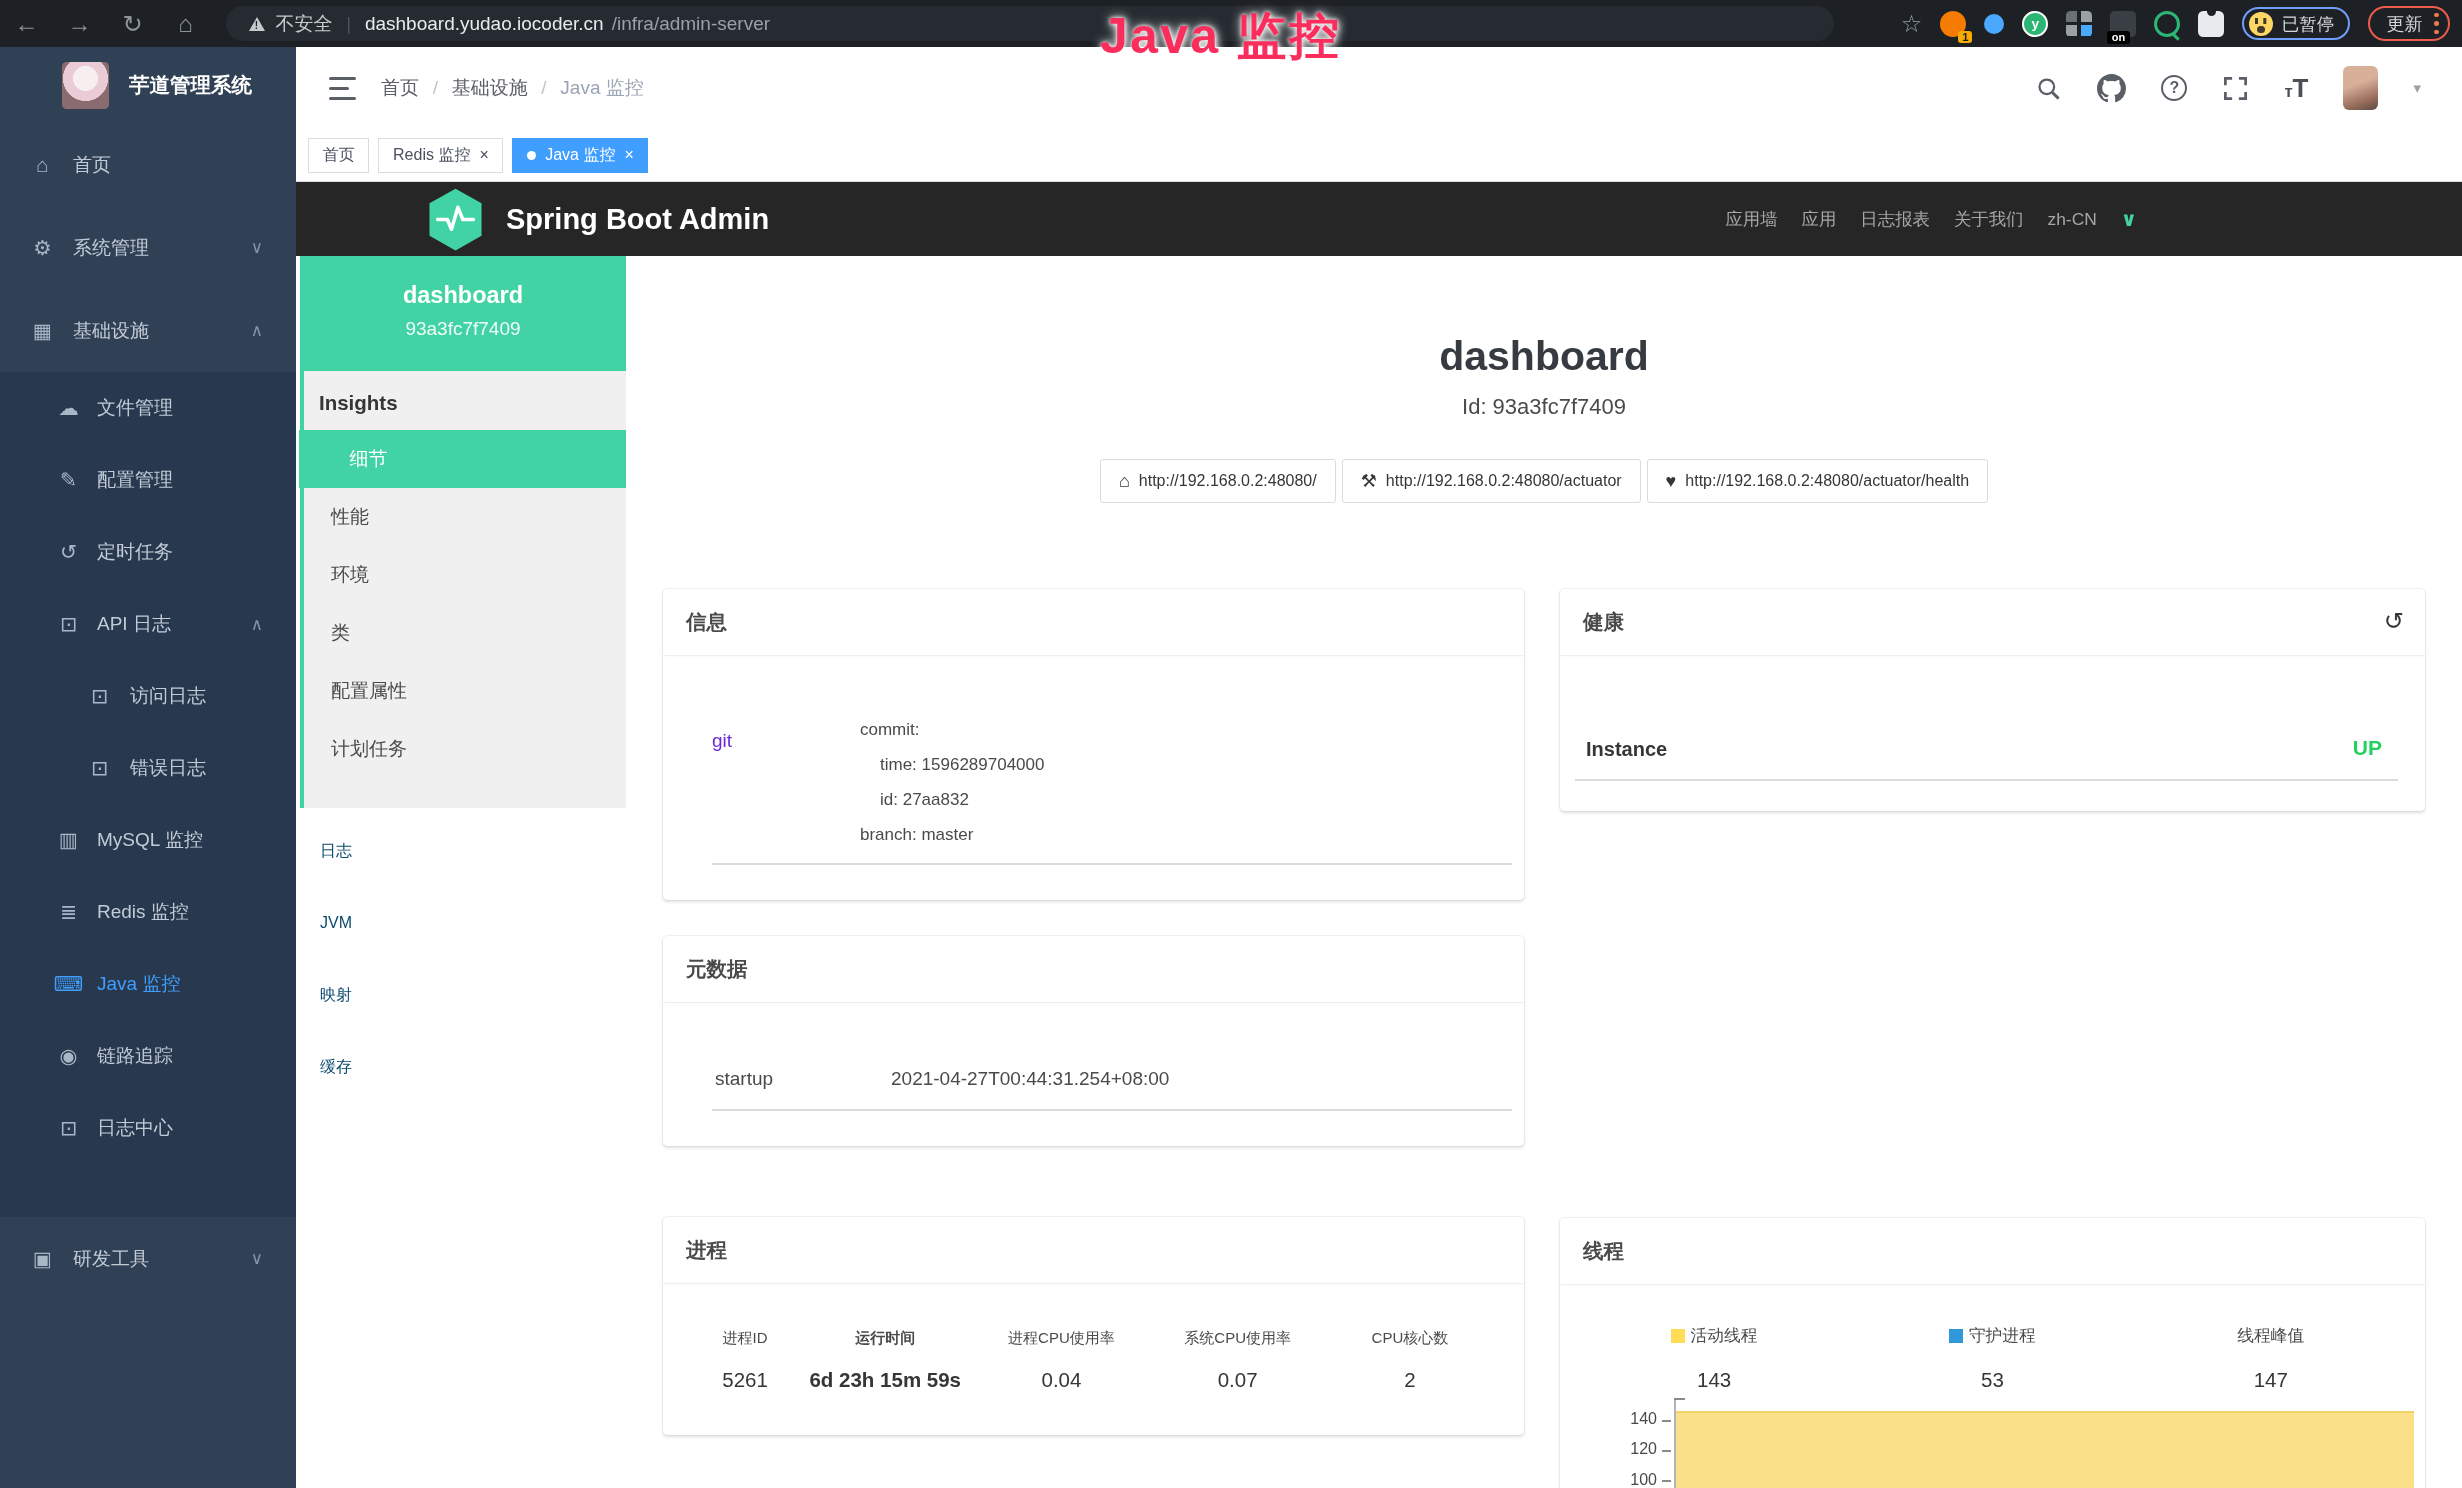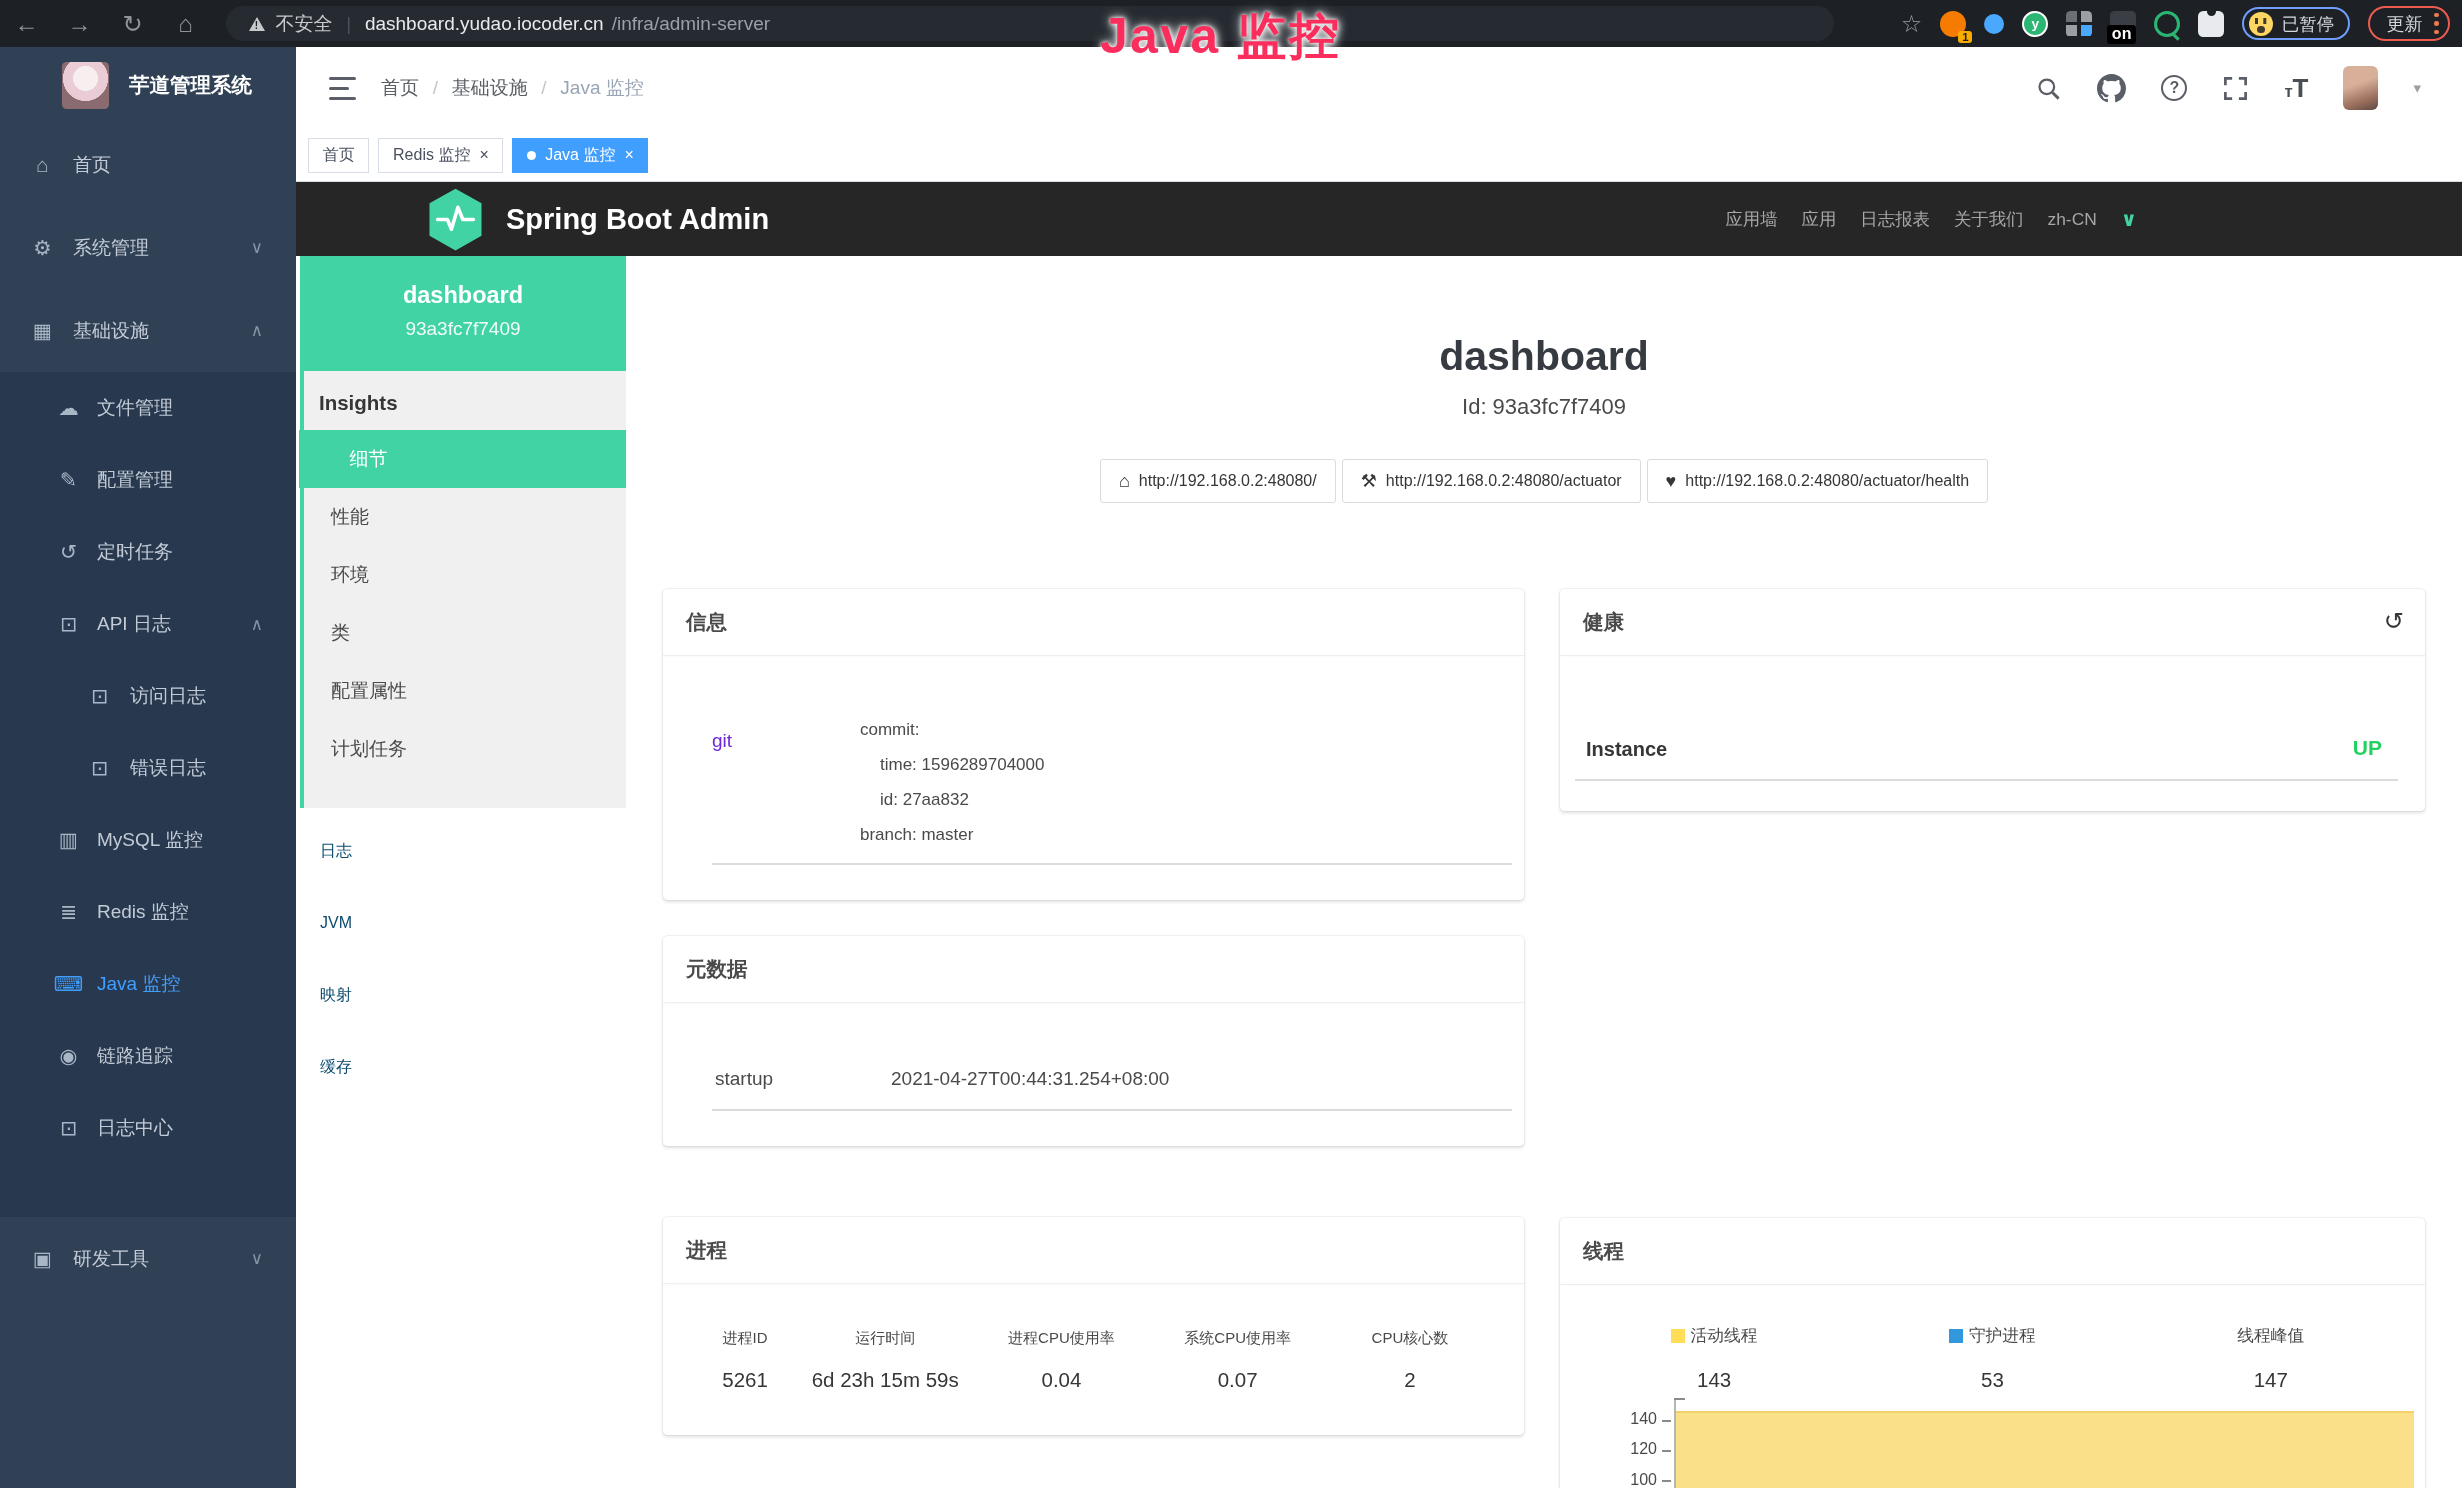--- a/index.html
+++ b/index.html
@@ -30,21 +30,21 @@
   .ext-pin { background:#4aa8ff; width:20px; height:20px; }
   .ext-y { background:#2bb673; border:2.3px solid #fff; display:flex; align-items:center; justify-content:center;
            color:#fff; font-size:13.7px; font-weight:bold; }
   .ext-grid { border-radius:4.6px; background:
       linear-gradient(#6b7077,#6b7077) 0 0/11.4px 11.4px no-repeat,
       linear-gradient(#9aa0a6,#9aa0a6) 14.4px 0/11.4px 11.4px no-repeat,
       linear-gradient(#9aa0a6,#9aa0a6) 0 14.4px/11.4px 11.4px no-repeat,
       linear-gradient(#4aa8ff,#4aa8ff) 14.4px 14.4px/11.4px 11.4px no-repeat; }
   .ext-on { border-radius:4.6px; background:#3a3f45; }
   .ext-on .badge-on { position:absolute; left:-3px; bottom:-7.6px; background:#000000; color:#fff;
-                      font-size:16px; font-weight:bold; border-radius:3px; padding:0.8px 4.6px; }
+                      font-size:11px; font-weight:bold; border-radius:3px; padding:0.8px 4.6px; }
   .ext-leaf { background:transparent; border:3px solid #2bb673; }
   .ext-leaf:after { content:""; position:absolute; width:3px; height:9px; background:#2bb673;
                     left:16.7px; top:18px; transform:rotate(-45deg); }
   .ext-puzzle { background:#e8eaed; border-radius:5.3px; }
   .ext-puzzle:after { content:""; position:absolute; width:9px; height:9px; border-radius:50%;
                       background:#1d2126; left:8.3px; top:-3.8px; }
   .chip { height:33px; border:2.3px solid #6f9ffa; border-radius:16.7px; display:flex; align-items:center;
           gap:9px; padding:0 13.7px 0 4.6px; color:#d5d8dc; font-size:17.4px; }
   .face { width:24px; height:24px; border-radius:50%; background:#fdd663; position:relative; flex:none; }
   .face:before { content:""; position:absolute; width:3px; height:6px; background:#43392a; left:6px; top:6px;
@@ -159,21 +159,21 @@
   .h-value { position:absolute; right:43px; top:147px; font-size:21px; font-weight:bold; color:#23d160; }
   #card-health .divider { left:15px; right:27px; top:190px; }
 
   .m-label { position:absolute; left:52px; top:132px; font-size:19px; color:#4a4a4a; }
   .m-value { position:absolute; left:228px; top:132px; font-size:19px; color:#4a4a4a; }
   #card-meta .divider { left:49px; right:12px; top:173px; }
 
   .ptable { position:absolute; left:30px; right:30px; top:112px; }
   .prow { display:flex; }
   .pc { text-align:center; }
-  .pc:nth-child(1){width:13%;} .pc:nth-child(2){width:22%;} .pc:nth-child(3){width:22%;}
+  .pc:nth-child(1){width:13%;} .pc:nth-child(2){width:22%;font-weight:bold;} .pc:nth-child(3){width:22%;}
   .pc:nth-child(4){width:22%;} .pc:nth-child(5){width:21%;}
   .phead .pc { font-size:15px; color:#4a4a4a; }
   .pvals { margin-top:20px;align-items:center; }
   .pvals .pc { font-size:20.5px; color:#363636; }
 
   .legend { position:absolute; left:15px; right:15px; top:106px; display:flex; }
   .leg-col { width:33.33%; text-align:center; }
   .leg-label { font-size:16.7px; color:#4a4a4a; }
   .leg-val { font-size:20.5px; color:#363636; margin-top:21px; }
   .sq { display:inline-block; width:13.7px; height:13.7px; margin-right:6px; vertical-align:-1.5px; }

